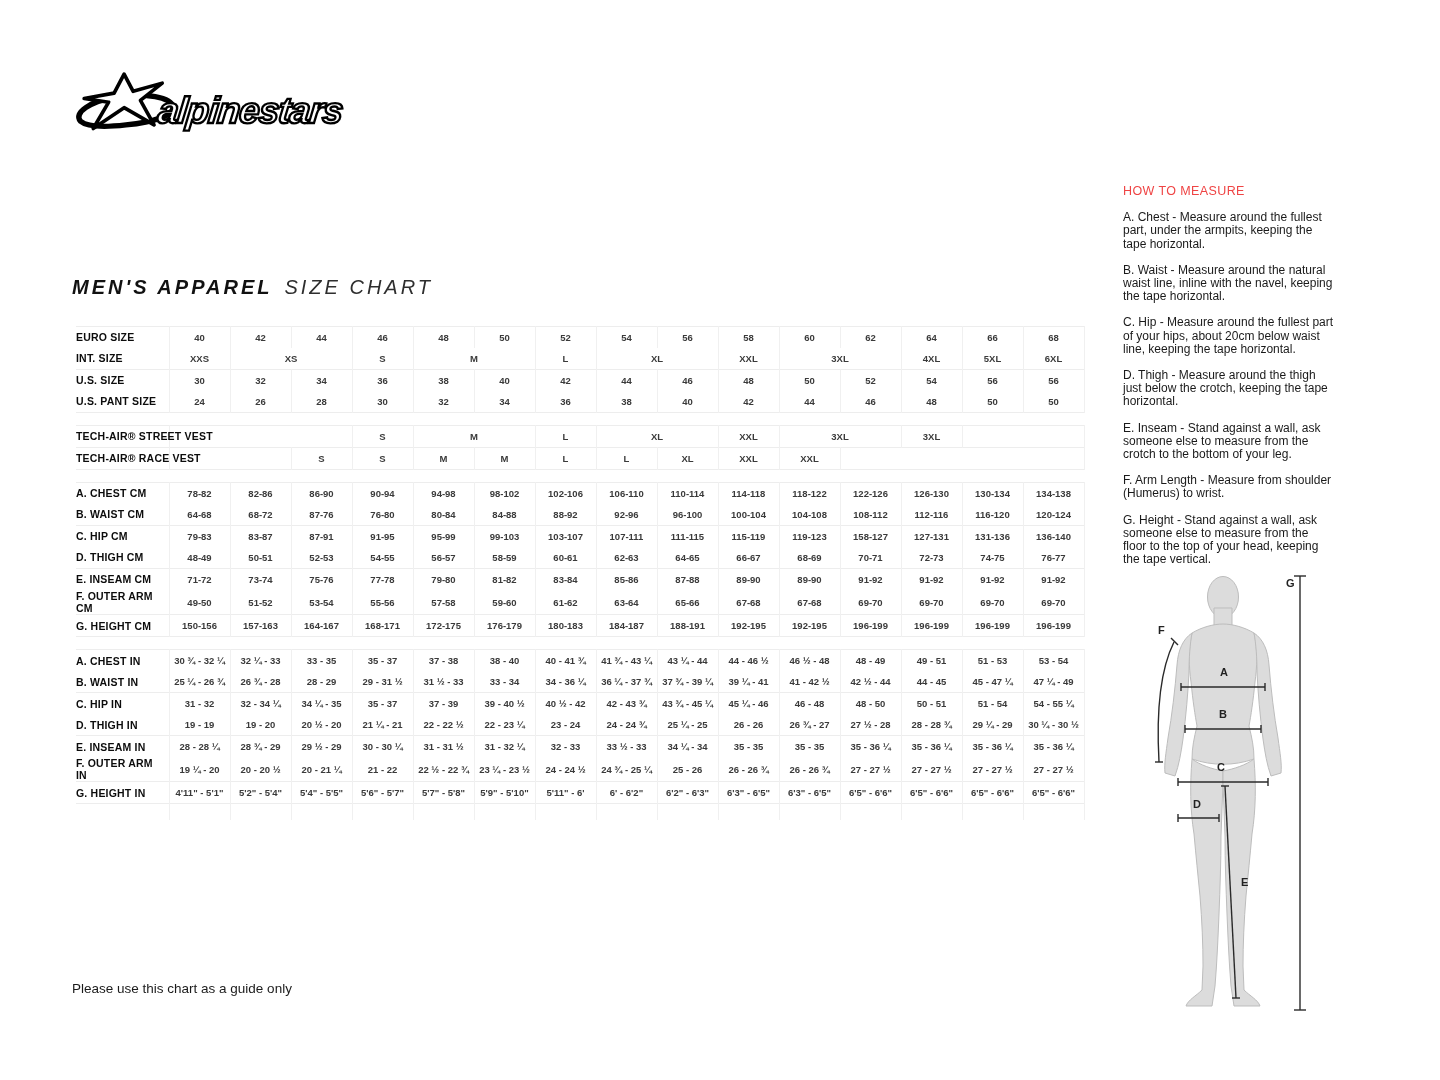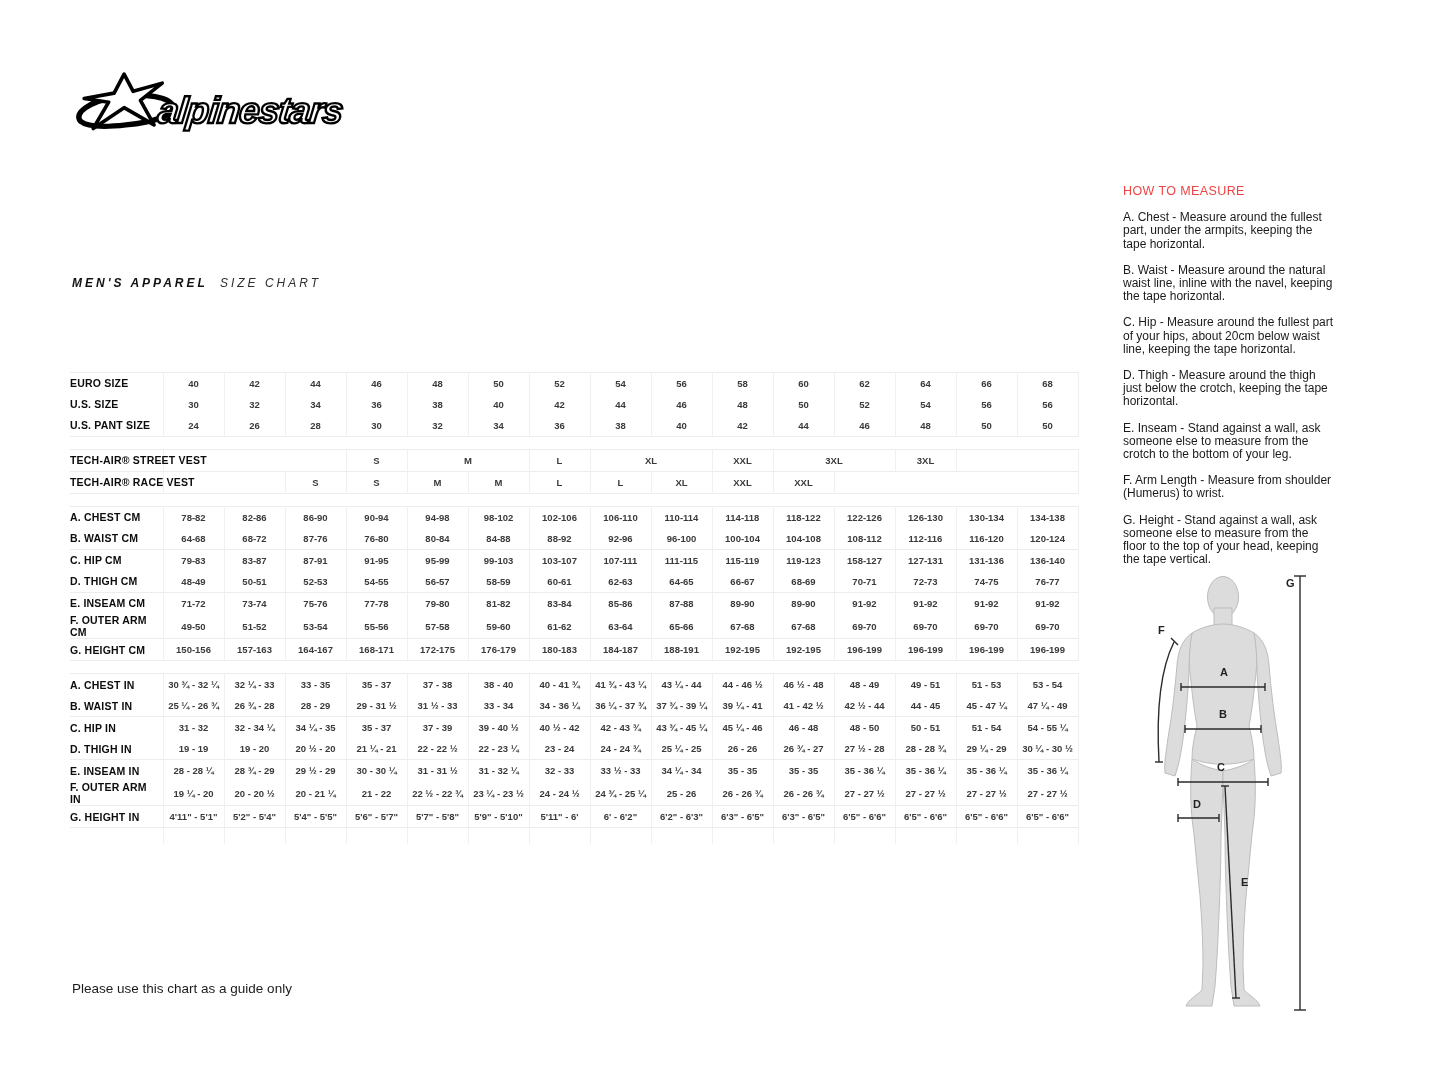--- a/index.html
+++ b/index.html
@@ -7,26 +7,26 @@
         font-family:"Liberation Sans",sans-serif;color:#111;}
 
   
   .logo{position:absolute;left:66px;top:68px;display:flex;align-items:flex-end;}
   .logo svg{width:118px;height:72px;}
   .logo-word{margin-left:-26px;margin-bottom:8px;font-size:37px;font-weight:bold;font-style:italic;
              letter-spacing:-1px;color:#fff;-webkit-text-stroke:2.4px #000;transform:skewX(-6deg);
              font-family:"Liberation Sans",sans-serif;white-space:nowrap;}
 
   
-  .title{position:absolute;left:72px;top:276px;font-size:12px;font-style:italic;white-space:nowrap;text-align:right;}
+  .title{position:absolute;left:72px;top:276px;font-size:20px;font-style:italic;white-space:nowrap;text-align:right;}
   .title .main{font-weight:bold;letter-spacing:3px;margin-right:12px;}
   .title .sub{font-weight:normal;letter-spacing:3px;color:#2e2e2e;}
 
   
-  .tables{position:absolute;left:70px;top:326px;width:1008px;margin-top:46px;}
+  .tables{position:absolute;left:76px;top:326px;width:1008px;}
   table.size-table{border-collapse:collapse;table-layout:fixed;width:1008px;margin:0 0 12px 0;
                    border-top:1px solid #ededed;}
   table.size-table col.lbl{width:93px;}
   table.size-table col.datac{width:61px;}
   table.size-table tr{border-bottom:1px solid #ededed;}
   table.size-table tr.nb{border-bottom:0;}
   table.size-table tr.tail{border-bottom:0;}
   table.size-table tr.tail td{height:16px;}
   table.size-table th.row-label{text-align:left;font-size:10.5px;font-weight:bold;color:#0c0c0c;
                    padding:0 4px 0 0;line-height:1.15;letter-spacing:0.2px;vertical-align:middle;}
@@ -98,20 +98,34 @@
             <td>50</td>
             <td>52</td>
             <td>54</td>
             <td>56</td>
             <td>58</td>
             <td>60</td>
             <td>62</td>
             <td>64</td>
             <td>66</td>
             <td>68</td>
+          </tr>
+          <tr>
+            <th class="row-label">INT. SIZE</th>
+            <td>XXS</td>
+            <td colspan="2">XS</td>
+            <td>S</td>
+            <td colspan="2">M</td>
+            <td>L</td>
+            <td colspan="2">XL</td>
+            <td>XXL</td>
+            <td colspan="2">3XL</td>
+            <td>4XL</td>
+            <td>5XL</td>
+            <td>6XL</td>
           </tr>
           <tr class="nb">
             <th class="row-label">U.S. SIZE</th>
             <td>30</td>
             <td>32</td>
             <td>34</td>
             <td>36</td>
             <td>38</td>
             <td>40</td>
             <td>42</td>

